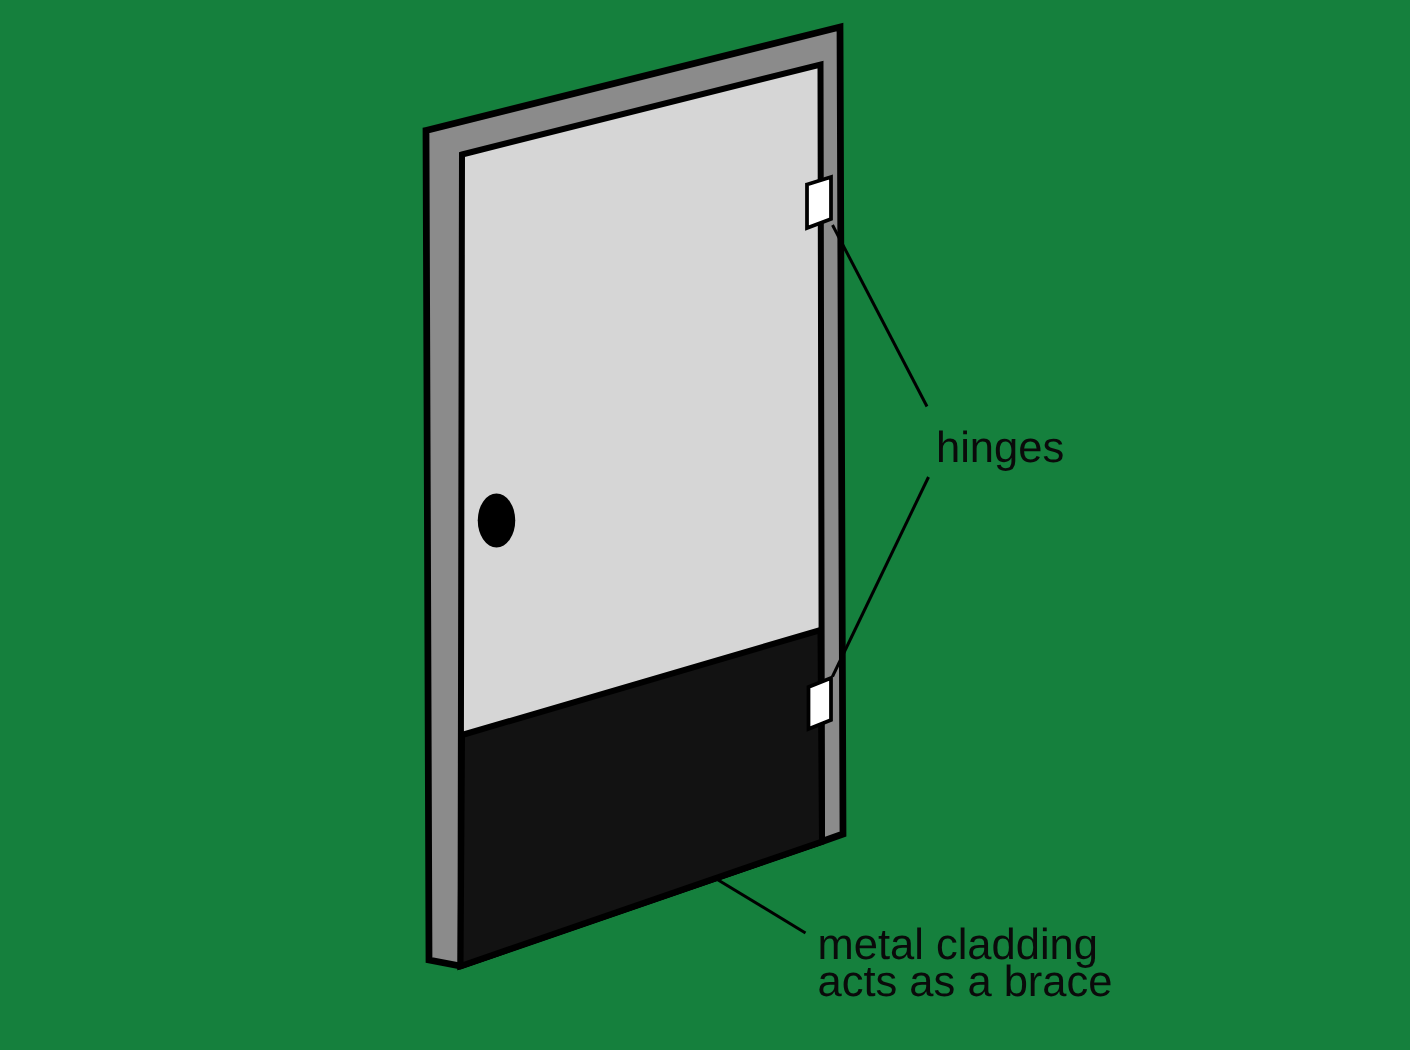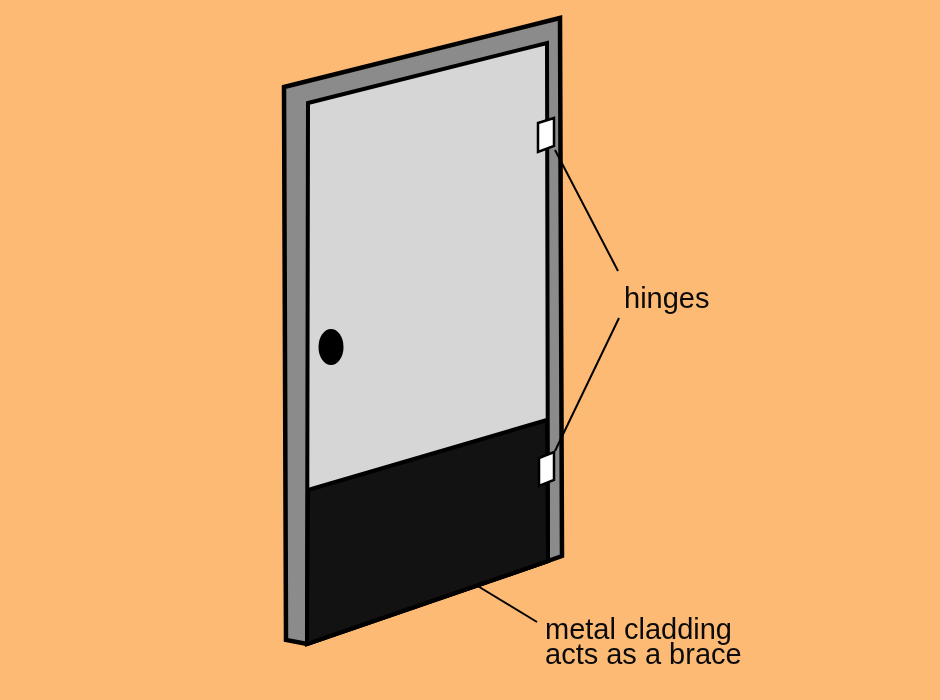--- a/index.html
+++ b/index.html
@@ -4,21 +4,21 @@
 <style>
   html, body {
     margin: 0;
     padding: 0;
     background: #ffffff;
   }
   .stage {
     position: relative;
     width: 940px;
     height: 700px;
-    background: #fdba74;
+    background: #15803d;
     overflow: hidden;
     font-family: "Liberation Sans", sans-serif;
   }
   .stage svg {
     position: absolute;
     left: 0;
     top: 0;
     display: block;
   }
   text.diagram-label {

